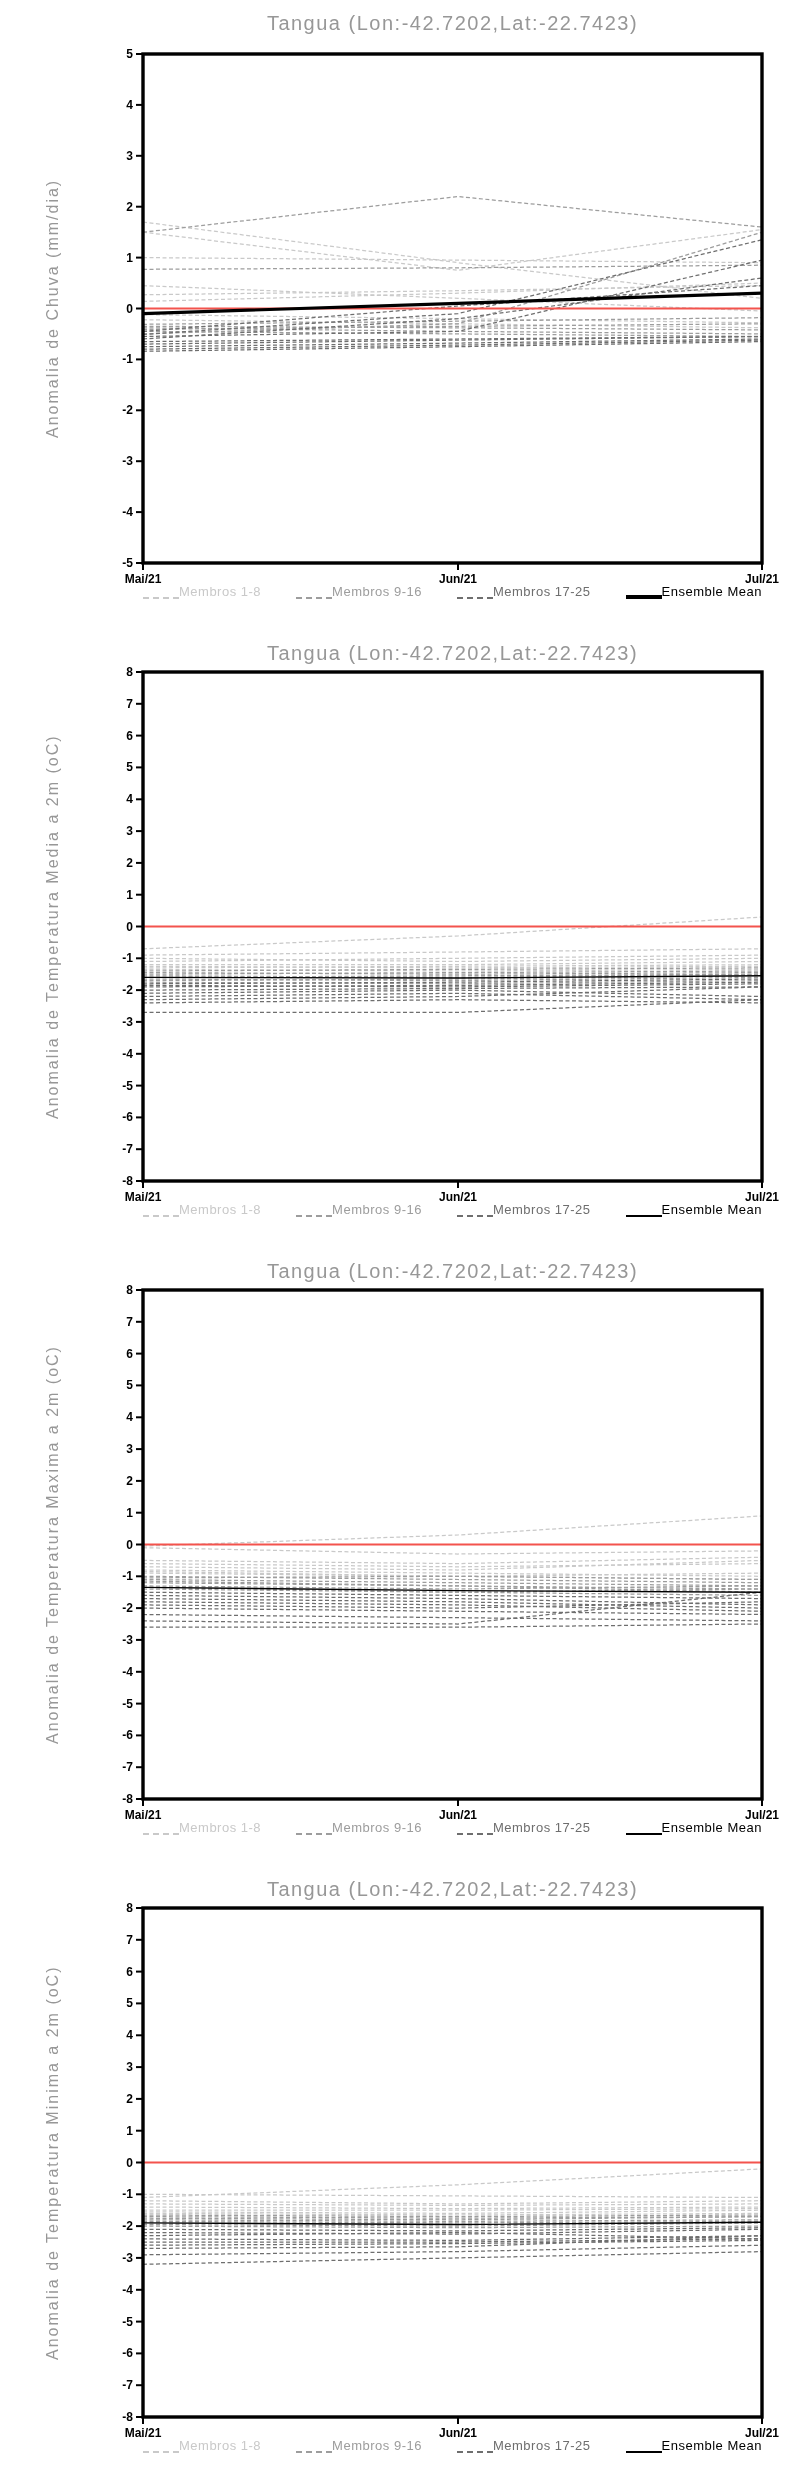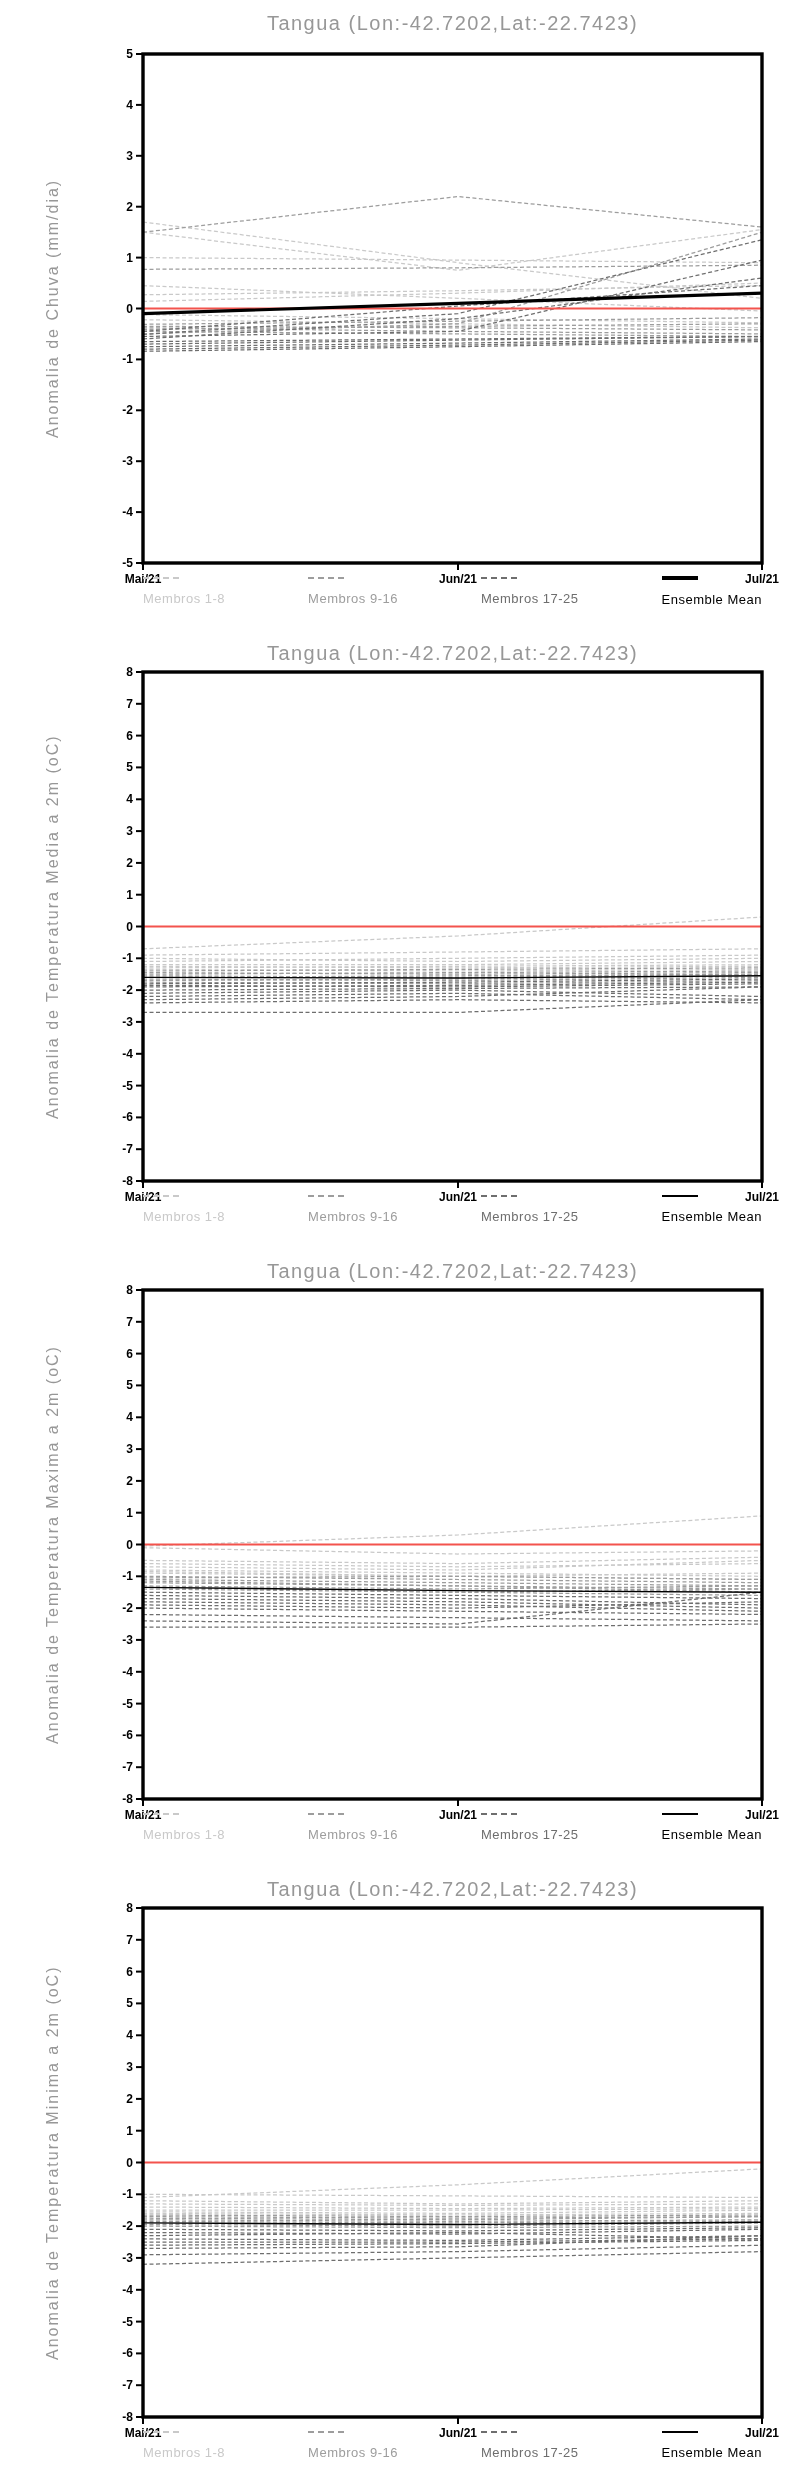--- a/index.html
+++ b/index.html
@@ -18,21 +18,21 @@
     display:flex;align-items:center;justify-content:center;
     color:#979797;font-size:16px;letter-spacing:2px;white-space:nowrap;
   }
   svg.plot{position:absolute;left:0;top:0;width:800px;height:618px;}
   .tick-label{font-family:"Liberation Sans",sans-serif;font-size:12px;font-weight:bold;fill:#000;}
   .xtick-label{font-family:"Liberation Sans",sans-serif;font-size:12px;font-weight:bold;fill:#000;}
   .legend{
     position:absolute;left:143px;top:582px;width:619px;height:18px;
     display:flex;justify-content:space-between;align-items:center;
   }
-  .legend-item{display:flex;align-items:flex-start;gap:12px;flex-direction:column;}
+  .legend-item{display:flex;align-items:flex-end;gap:0;}
   .legend-swatch{display:inline-block;width:36px;height:0;}
   .legend-swatch.dashed{border-top:2px dashed currentColor;}
   .legend-swatch.solid{border-top:2px solid currentColor;}
   .legend-swatch.solid.thick{border-top-width:4px;}
   .legend-label{font-size:13px;letter-spacing:0.5px;white-space:nowrap;}
 </style>
 </head>
 <body>
 
 <div class="page">

